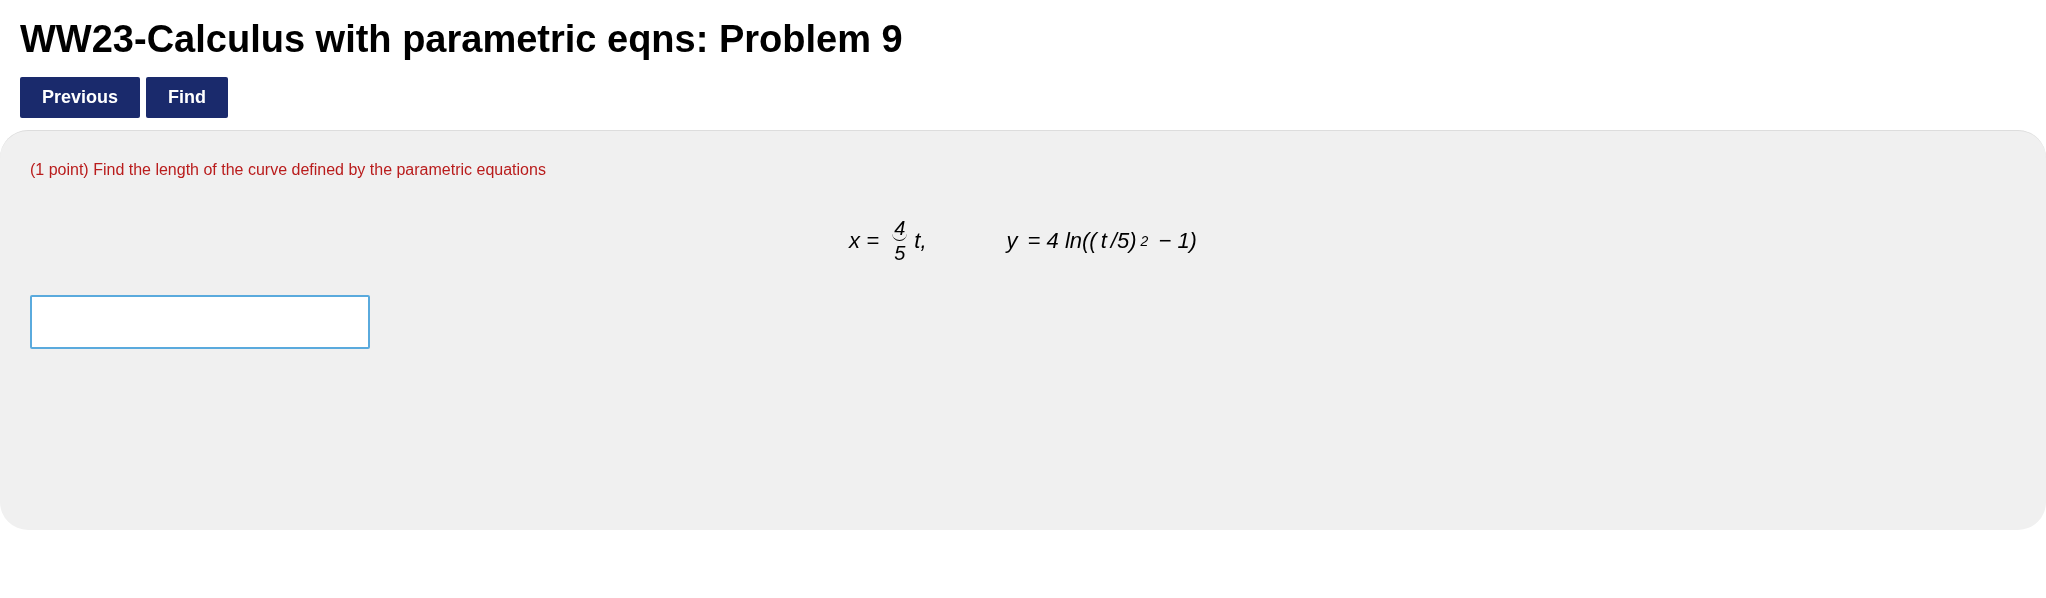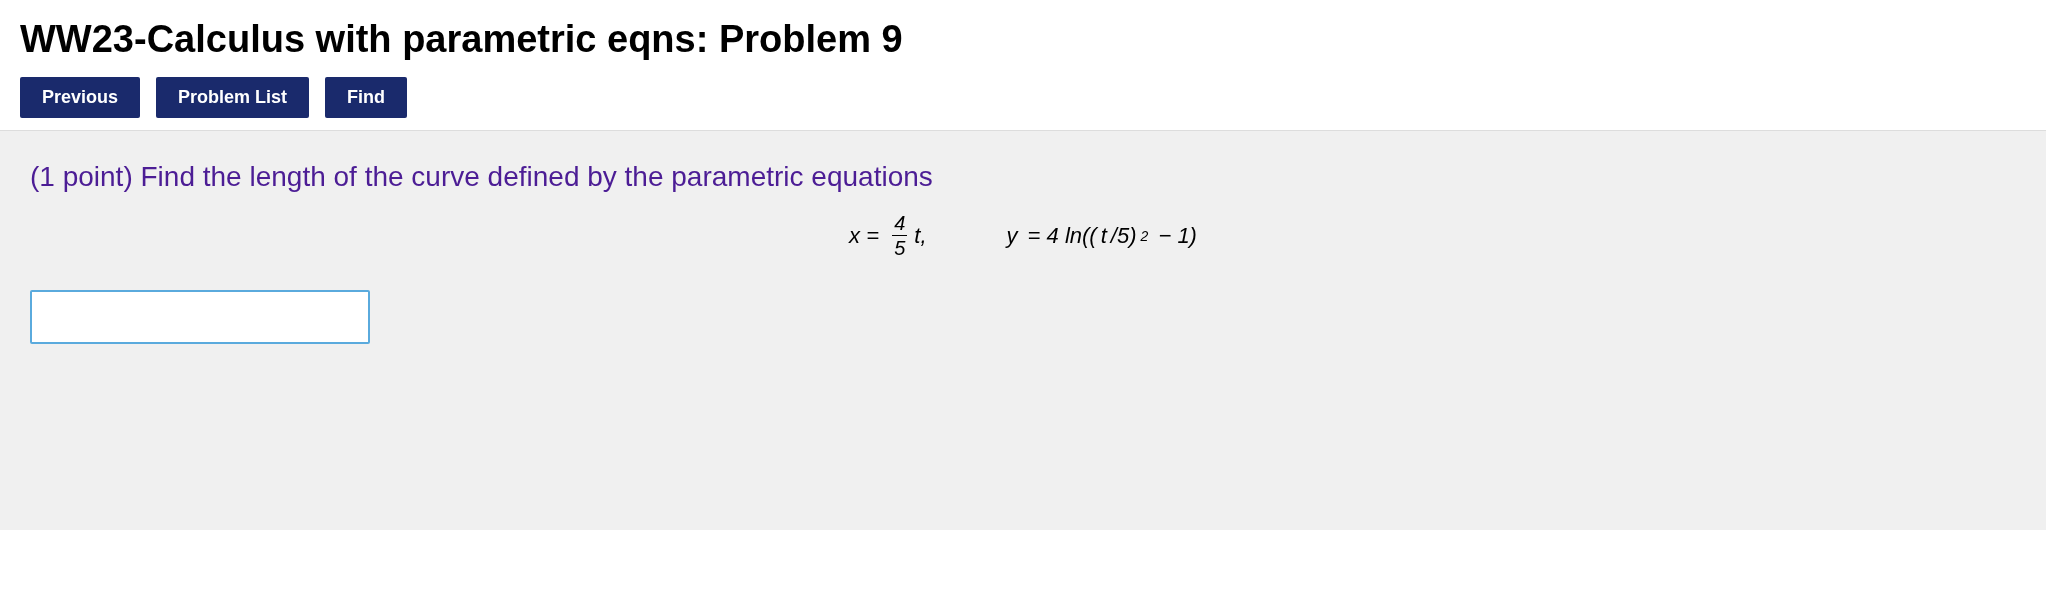--- a/index.html
+++ b/index.html
@@ -1,18 +1,19 @@
 <!DOCTYPE html>
 <html><head>
   <meta charset="utf-8">
   <style>
     * {
       margin: 0;
       padding: 0;
       box-sizing: border-box;
+      border-radius: 28px;
     }
 
     body {
       font-family: Arial, Helvetica, sans-serif;
       background: #fff;
       width: 2046px;
       min-height: 598px;
     }
 
     .header-section {
@@ -22,21 +23,21 @@
 
     .page-title {
       font-size: 38px;
       font-weight: bold;
       color: #000;
       margin-bottom: 16px;
     }
 
     .nav-buttons {
       display: flex;
-      gap: 16px;
+      gap: 6px;
       margin-bottom: 0px;
     }
 
     .nav-btn {
       background-color: #1a2a6c;
       color: #fff;
       border: none;
       padding: 10px 22px;
       font-size: 18px;
       font-weight: bold;
@@ -45,23 +46,23 @@
     }
 
     .content-section {
       background: #f0f0f0;
       padding: 30px 30px 40px 30px;
       min-height: 400px;
       border-top: 1px solid #ddd;
     }
 
     .problem-statement {
-      font-size: 28px;
-      color: #4c1d95;
-      margin-bottom: 18px;
+      font-size: 16px;
+      color: #b91c1c;
+      margin-bottom: 37px;
     }
 
     .equations-container {
       display: flex;
       justify-content: center;
       align-items: center;
       gap: 80px;
       margin-bottom: 30px;
       font-size: 22px;
     }
@@ -118,21 +119,20 @@
       vertical-align: super;
     }
   </style>
 </head>
 <body>
 
 <div class="header-section">
   <h1 class="page-title">WW23-Calculus with parametric eqns: Problem 9</h1>
   <div class="nav-buttons">
     <button class="nav-btn">Previous</button>
-    <button class="nav-btn">Problem List</button>
     <button class="nav-btn">Find</button>
   </div>
 </div>
 
 <div class="content-section">
   <p class="problem-statement">
     <span>(1 point)</span>
     <span>Find the length of the curve defined by the parametric equations</span>
   </p>
 

